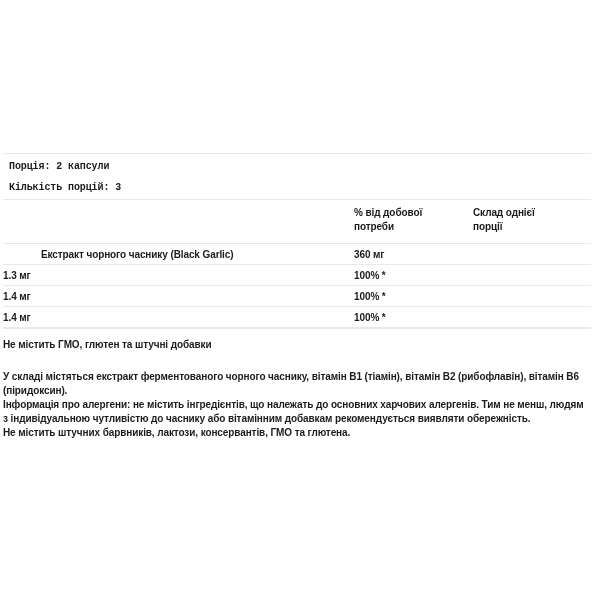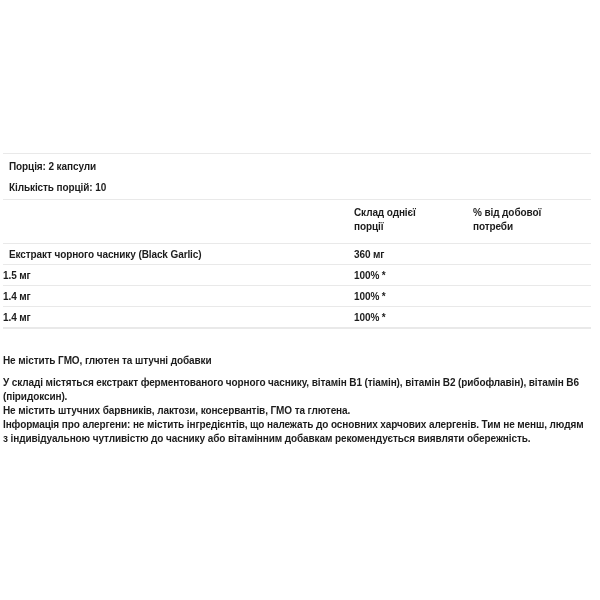--- a/index.html
+++ b/index.html
@@ -8,70 +8,70 @@
     background:#ffffff;
     font-family:"Liberation Sans", sans-serif;
     font-weight:700;
     font-size:10px;
     color:#1c1c1c;
     letter-spacing:-0.1px;
   }
   .label { width:600px; height:600px; padding:0 9px 0 3px; overflow:hidden; }
   .spacer-top { height:153px; }
   .hr { height:1px; background:#e9e9e9; }
-  .serving { padding:2px 0 0 6px; height:45px; }
+  .serving { padding:2px 0 0 6px; height:45px;font-family:Liberation Mono, monospace; }
   .serving-row { height:21px; display:flex; align-items:center; }
   .grid-row {
     display:grid;
     grid-template-columns:351px 119px 118px;
     align-items:center;
   }
   .header-row { height:43px; align-items:start; padding-top:6px; line-height:14px; }
   .header-row .cell { max-width:82px; }
   .data-row { height:20px; }
-  .cell.c1 { padding-left:6px; }
+  .cell.c1 { padding-left:6px;margin-left:32px; }
   .footnote-row { height:20px; display:flex; align-items:center; padding-left:6px; }
-  .claims { margin-top:24px; line-height:15px; }
-  .description { margin-top:8px; line-height:14px; max-width:586px; }
+  .claims { margin-top:8px; line-height:15px; }
+  .description { margin-top:18px; line-height:14px; max-width:586px; }
   .description p { margin:0; }
 </style>
 </head>
 <body>
 
 <div class="label">
 
   <div class="spacer-top"></div>
 
   <div class="hr"></div>
 
   <div class="serving">
     <div class="serving-row">Порція: 2 капсули</div>
-    <div class="serving-row">Кількість порцій: 10</div>
+    <div class="serving-row">Кількість порцій: 3</div>
   </div>
 
   <div class="hr"></div>
 
   <div class="grid-row header-row">
     <div class="cell c1"></div>
+    <div class="cell c3">% від добової потреби</div>
     <div class="cell c2">Склад однієї порції</div>
-    <div class="cell c3">% від добової потреби</div>
   </div>
 
   <div class="hr"></div>
 
   <div class="grid-row data-row">
     <div class="cell c1">Екстракт чорного часнику (Black Garlic)</div>
     <div class="cell c2">360 мг</div>
     <div class="cell c3"></div>
   </div>
 
   <div class="hr"></div>
 
   <div class="grid-row data-row">
-    <div class="cell c2">1.5 мг</div>
+    <div class="cell c2">1.3 мг</div>
     <div class="cell c3">100% *</div>
   </div>
 
   <div class="hr"></div>
 
   <div class="grid-row data-row">
     <div class="cell c2">1.4 мг</div>
     <div class="cell c3">100% *</div>
   </div>
 
@@ -84,17 +84,17 @@
 
   <div class="hr"></div>
 
 
   <div class="hr"></div>
 
   <p class="claims">Не містить ГМО, глютен та штучні добавки</p>
 
   <div class="description">
     <p>У складі містяться екстракт ферментованого чорного часнику, вітамін B1 (тіамін), вітамін B2 (рибофлавін), вітамін B6 (піридоксин).</p>
+    <p>Інформація про алергени: не містить інгредієнтів, що належать до основних харчових алергенів. Тим не менш, людям з індивідуальною чутливістю до часнику або вітамінним добавкам рекомендується виявляти обережність.</p>
     <p>Не містить штучних барвників, лактози, консервантів, ГМО та глютена.</p>
-    <p>Інформація про алергени: не містить інгредієнтів, що належать до основних харчових алергенів. Тим не менш, людям з індивідуальною чутливістю до часнику або вітамінним добавкам рекомендується виявляти обережність.</p>
   </div>
 
 </div>
 
 </body></html>

